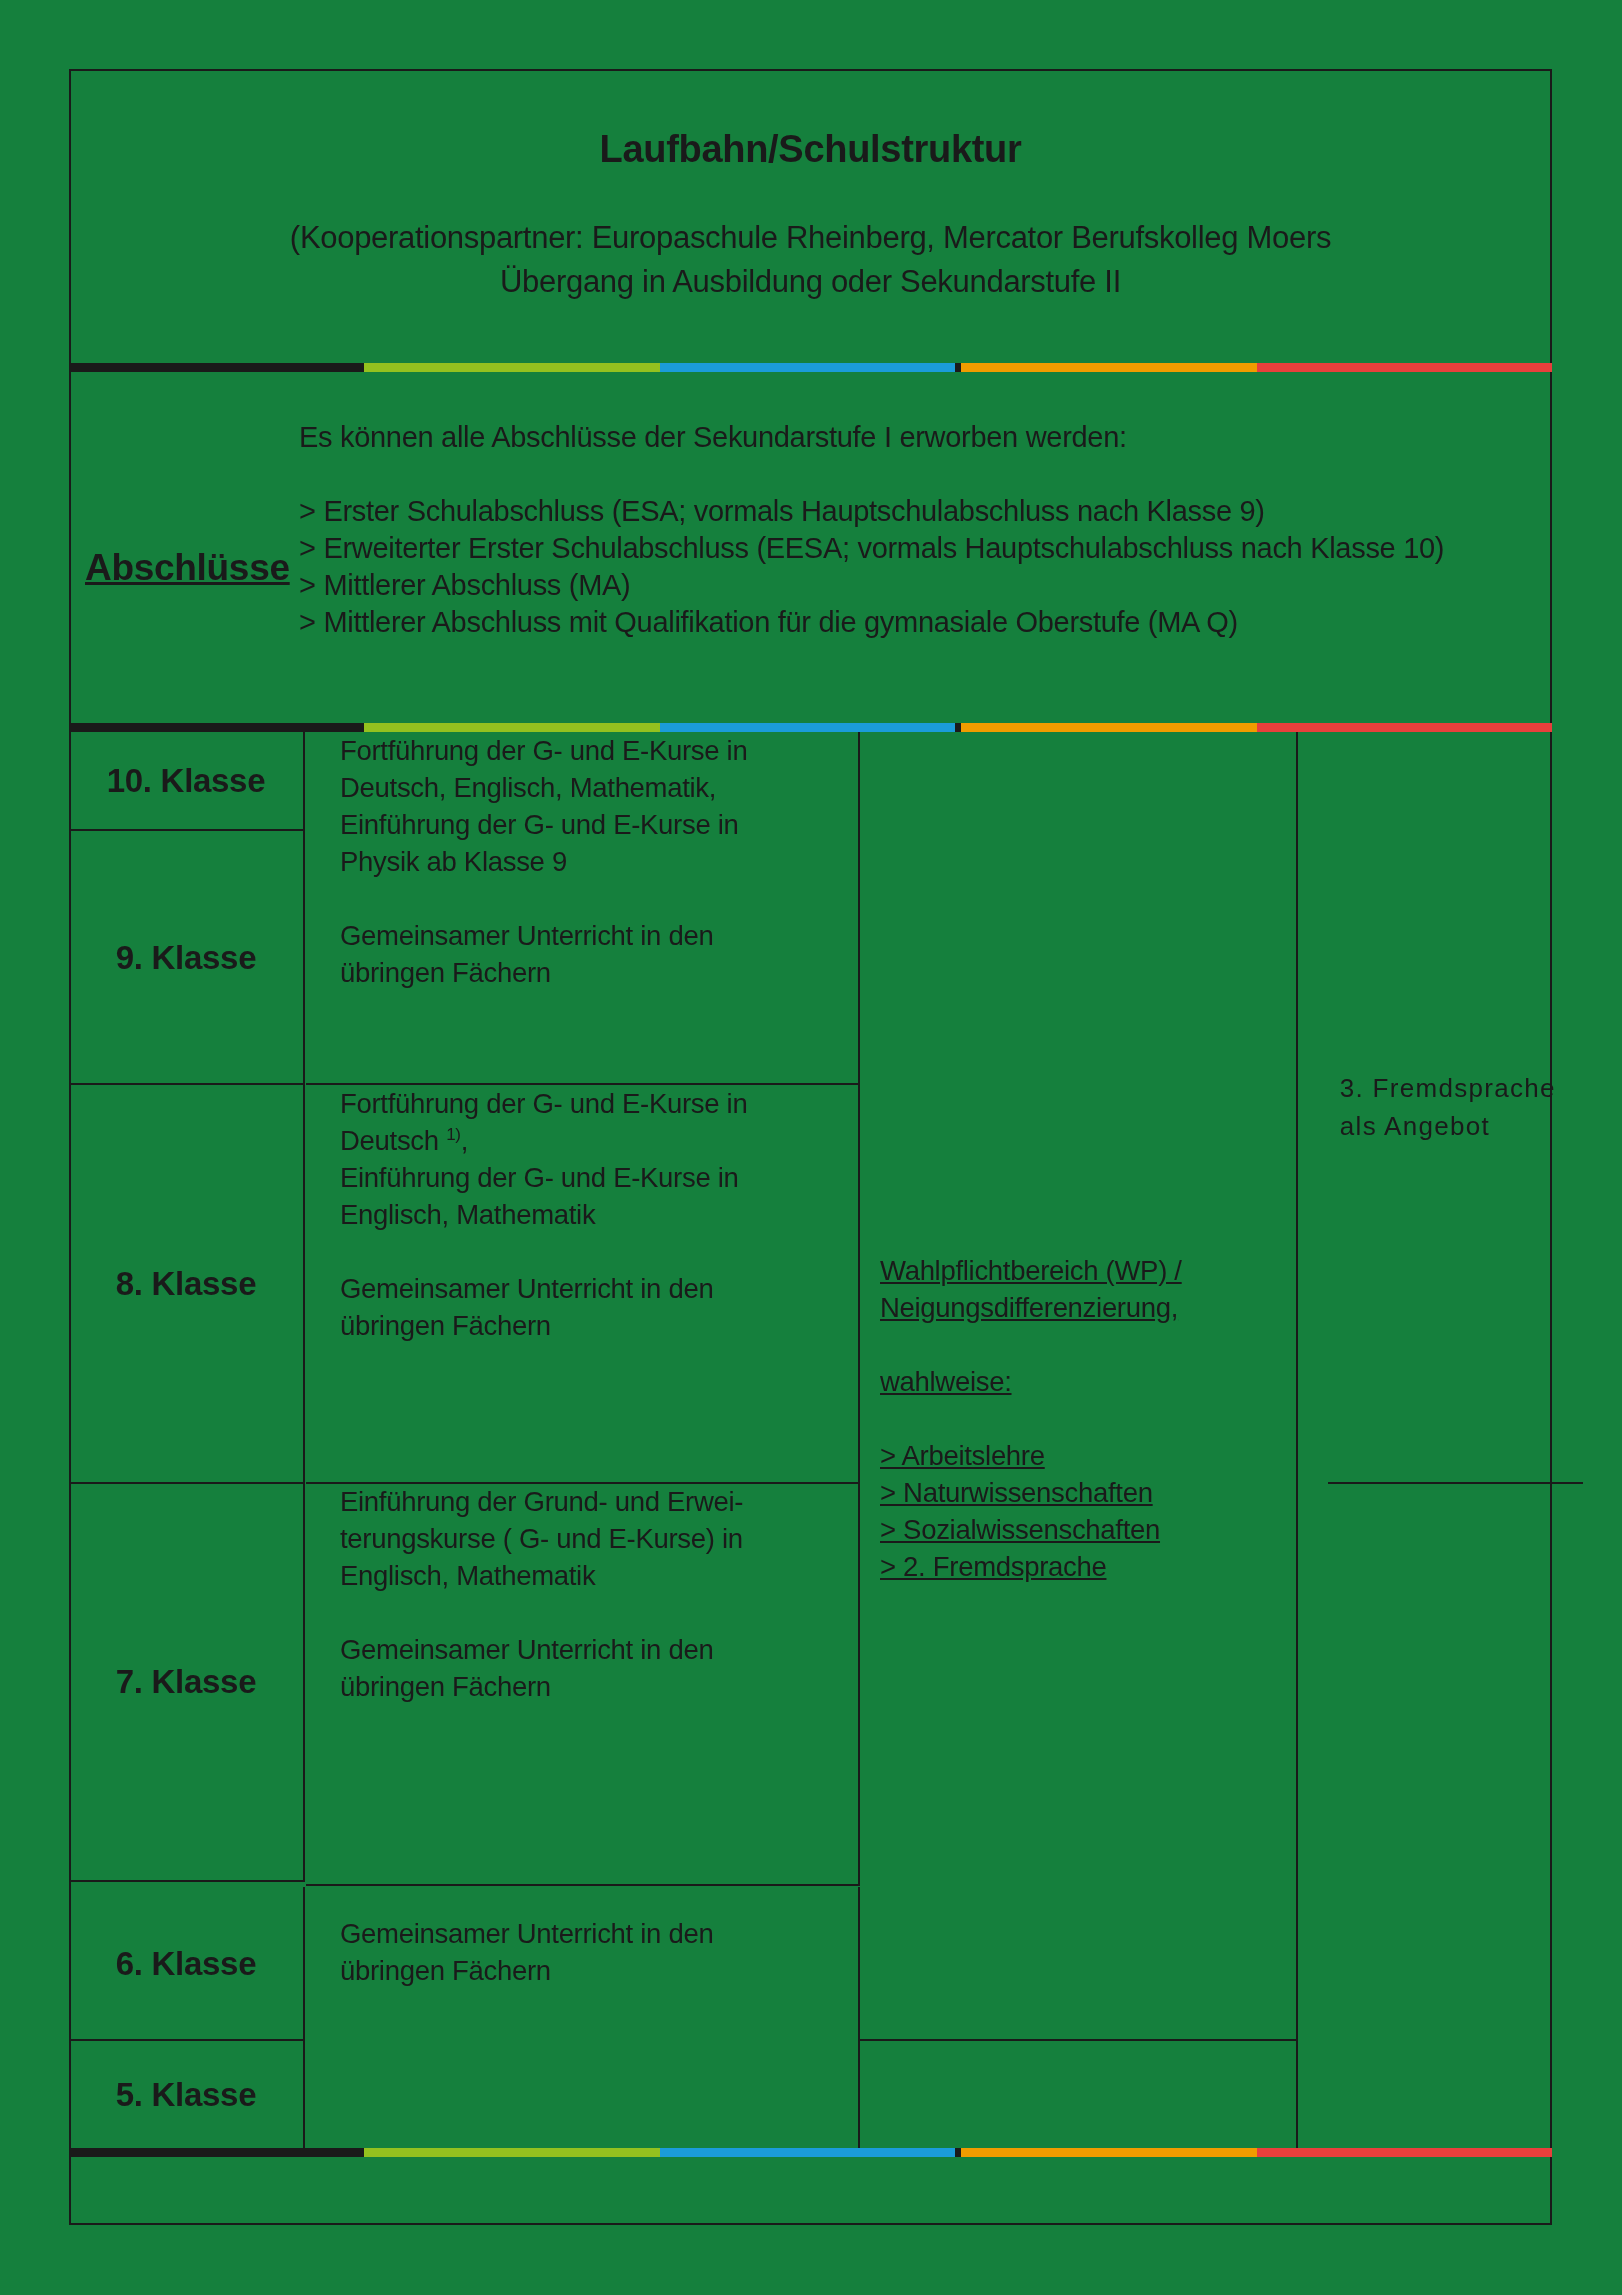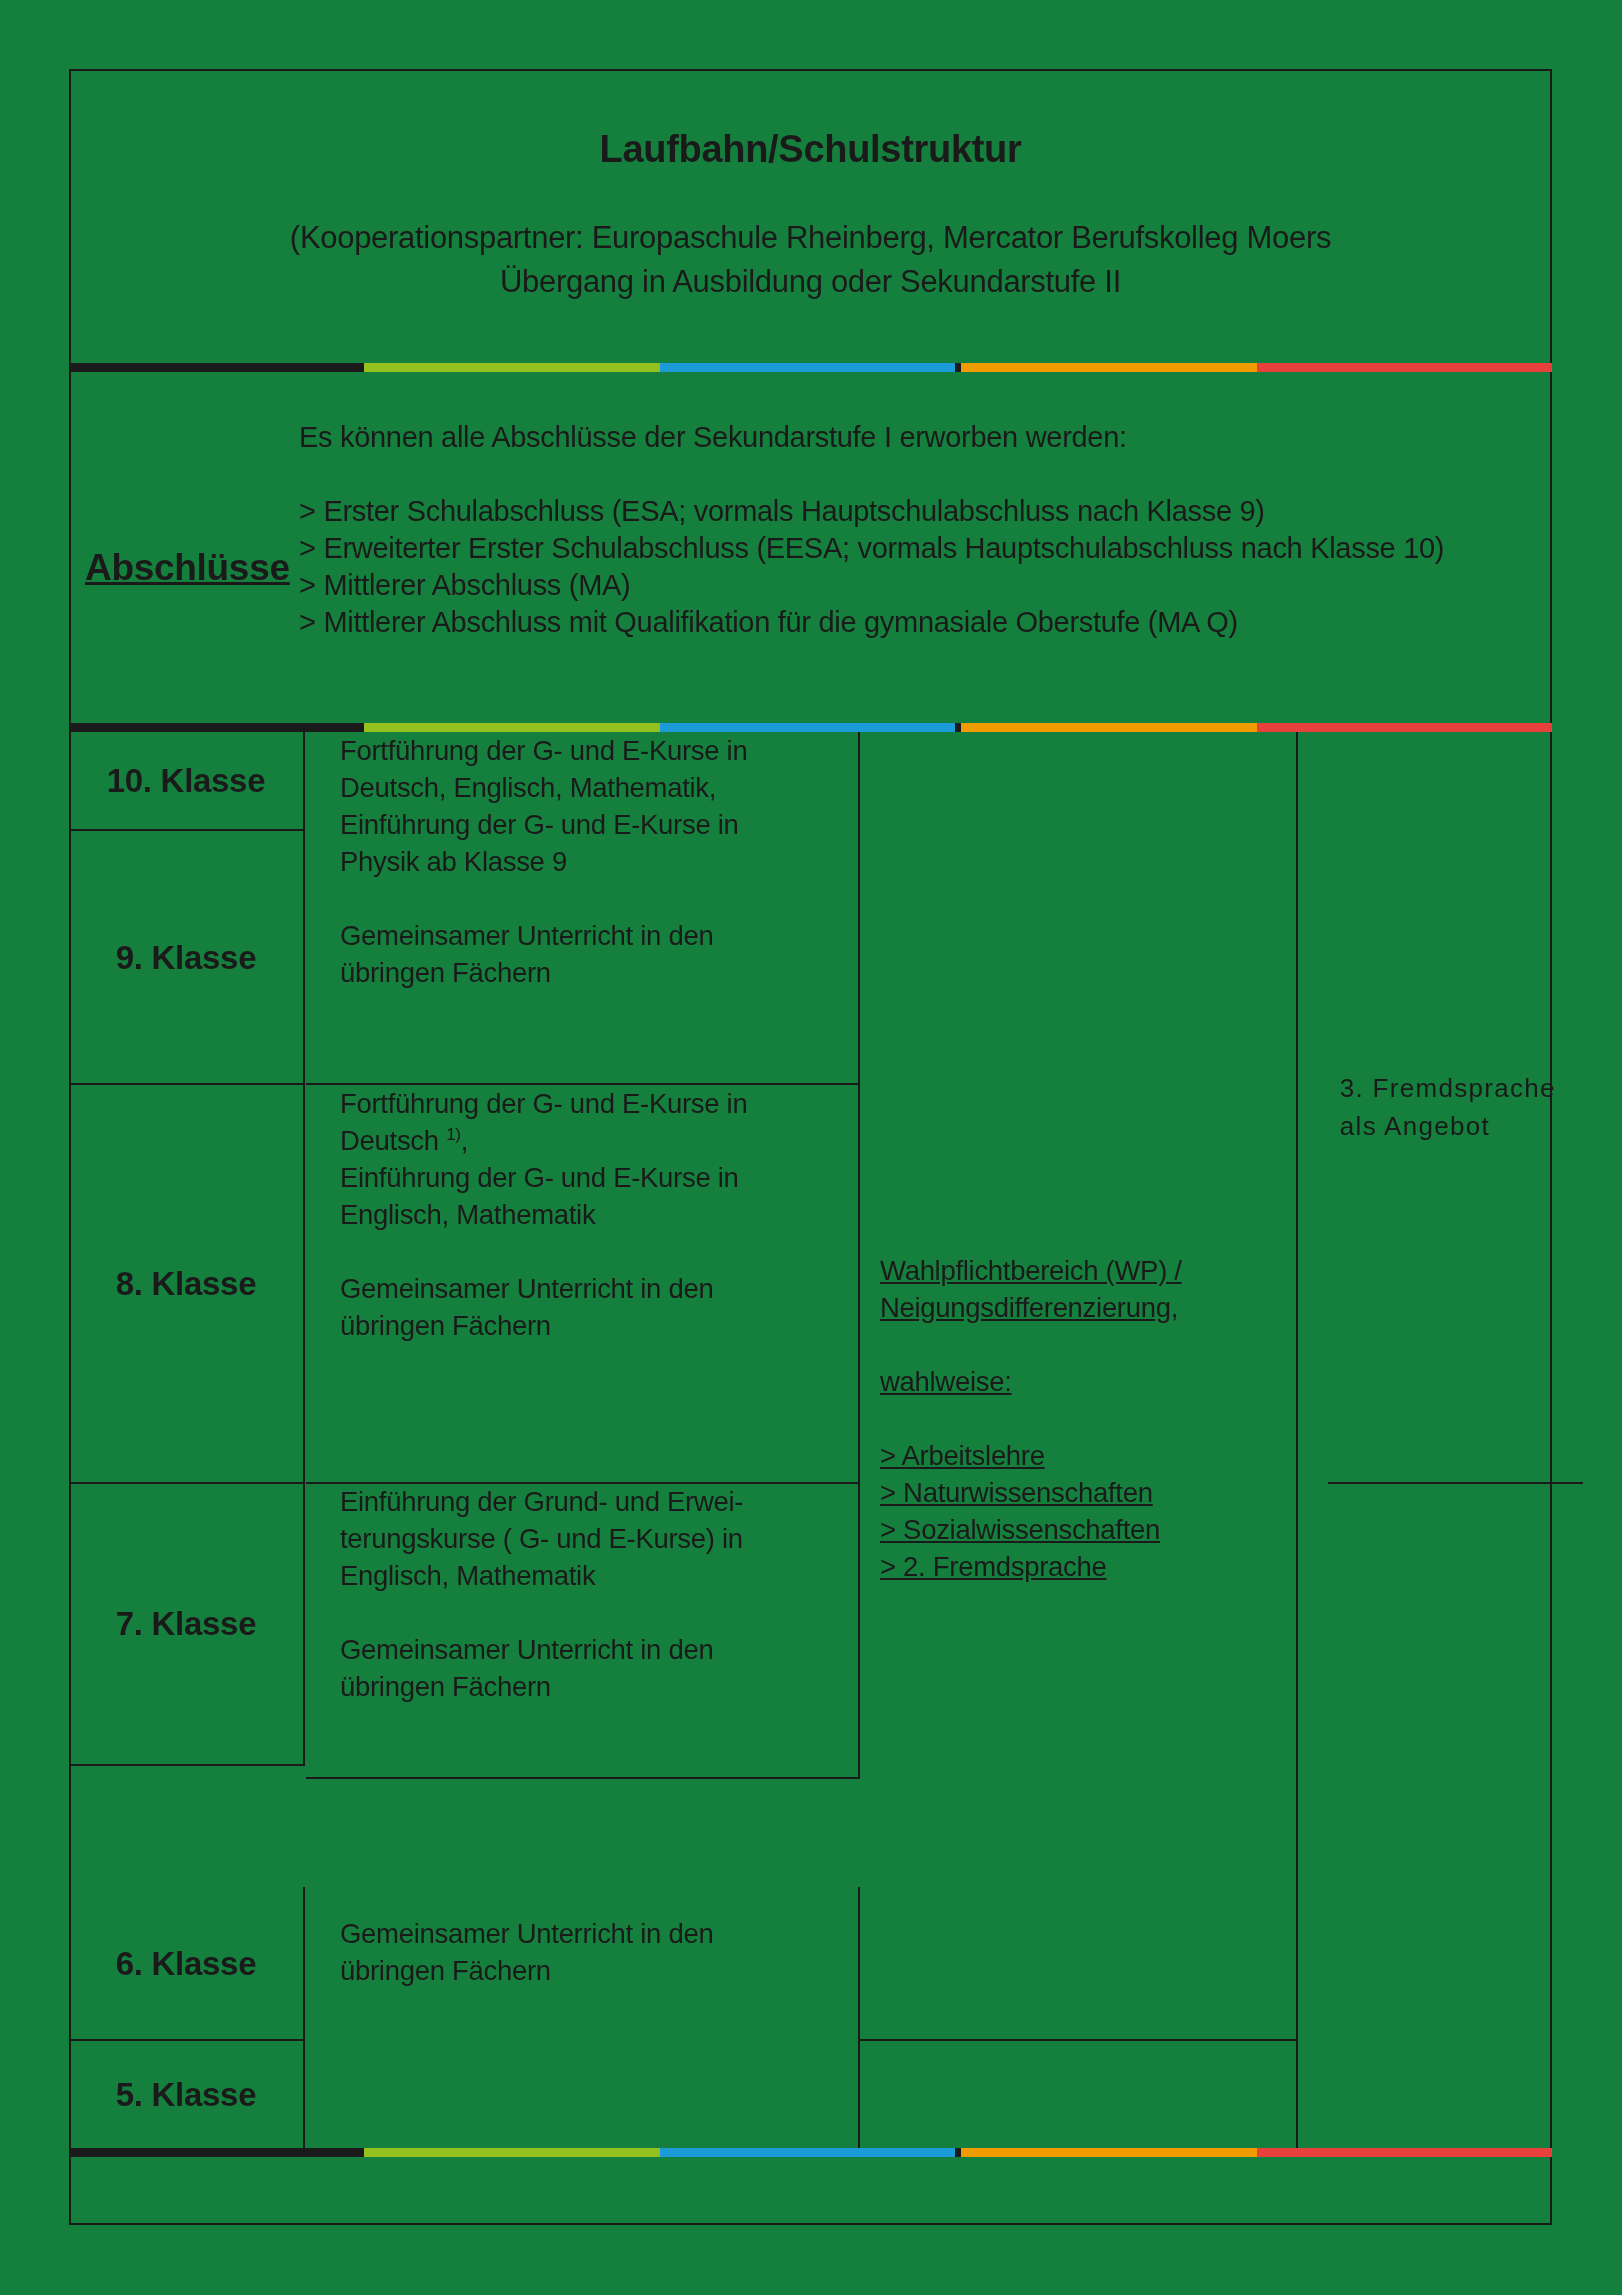--- a/index.html
+++ b/index.html
@@ -113,21 +113,21 @@
     <span class="seg seg-green"></span>
     <span class="seg seg-blue"></span>
     <span class="seg-tick"></span>
     <span class="seg seg-orange"></span>
     <span class="seg seg-red"></span>
   </div>
 
   <div class="cell grade br bb" style="left:69px;top:732px;width:236px;height:99px">10. Klasse</div>
   <div class="cell grade br bb" style="left:69px;top:831px;width:236px;height:254px">9. Klasse</div>
   <div class="cell grade br bb" style="left:69px;top:1085px;width:236px;height:399px">8. Klasse</div>
-  <div class="cell grade br bb" style="left:69px;top:1483px;width:236px;height:283px">7. Klasse</div>
+  <div class="cell grade br bb" style="left:69px;top:1483px;width:236px;height:399px">7. Klasse</div>
   <div class="cell grade br bb" style="left:69px;top:1887px;width:236px;height:154px">6. Klasse</div>
   <div class="cell grade br" style="left:69px;top:2041px;width:236px;height:107px">5. Klasse</div>
 
   <div class="cell curr br bb" style="left:306px;top:732px;width:554px;height:353px">
     <div>Fortführung der G- und E-Kurse in</div>
     <div>Deutsch, Englisch, Mathematik,</div>
     <div>Einführung der G- und E-Kurse in</div>
     <div>Physik ab Klasse 9</div>
     <div class="gap"></div>
     <div>Gemeinsamer Unterricht in den</div>
@@ -137,21 +137,21 @@
   <div class="cell curr br bb" style="left:306px;top:1085px;width:554px;height:399px">
     <div>Fortführung der G- und E-Kurse in</div>
     <div><span>Deutsch </span><sup>1)</sup><span>,</span></div>
     <div>Einführung der G- und E-Kurse in</div>
     <div>Englisch, Mathematik</div>
     <div class="gap"></div>
     <div>Gemeinsamer Unterricht in den</div>
     <div>übringen Fächern</div>
   </div>
 
-  <div class="cell curr br bb" style="left:306px;top:1483px;width:554px;height:296px">
+  <div class="cell curr br bb" style="left:306px;top:1483px;width:554px;height:403px">
     <div>Einführung der Grund- und Erwei-</div>
     <div>terungskurse ( G- und E-Kurse) in</div>
     <div>Englisch, Mathematik</div>
     <div class="gap"></div>
     <div>Gemeinsamer Unterricht in den</div>
     <div>übringen Fächern</div>
   </div>
 
   <div class="cell curr curr-top br" style="left:306px;top:1887px;width:554px;height:262px">
     <div>Gemeinsamer Unterricht in den</div>

